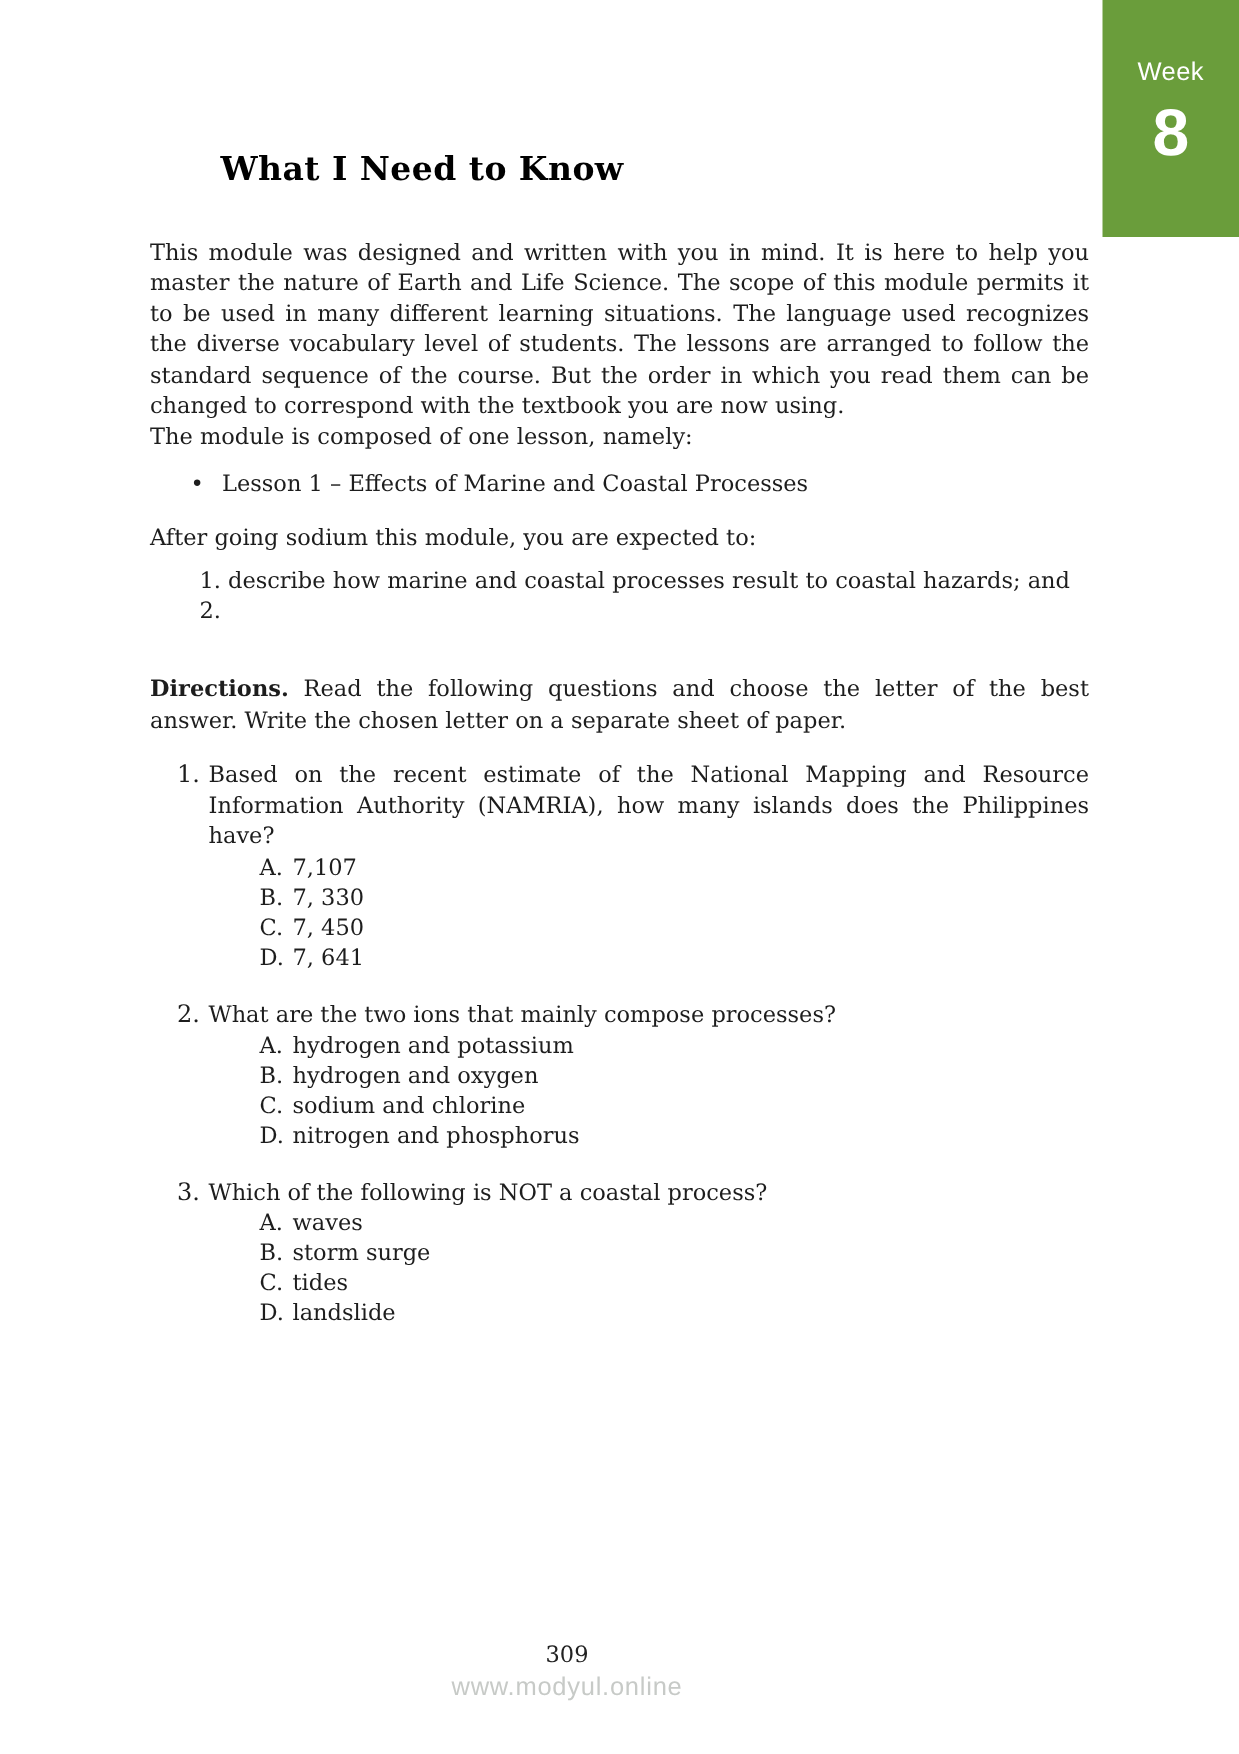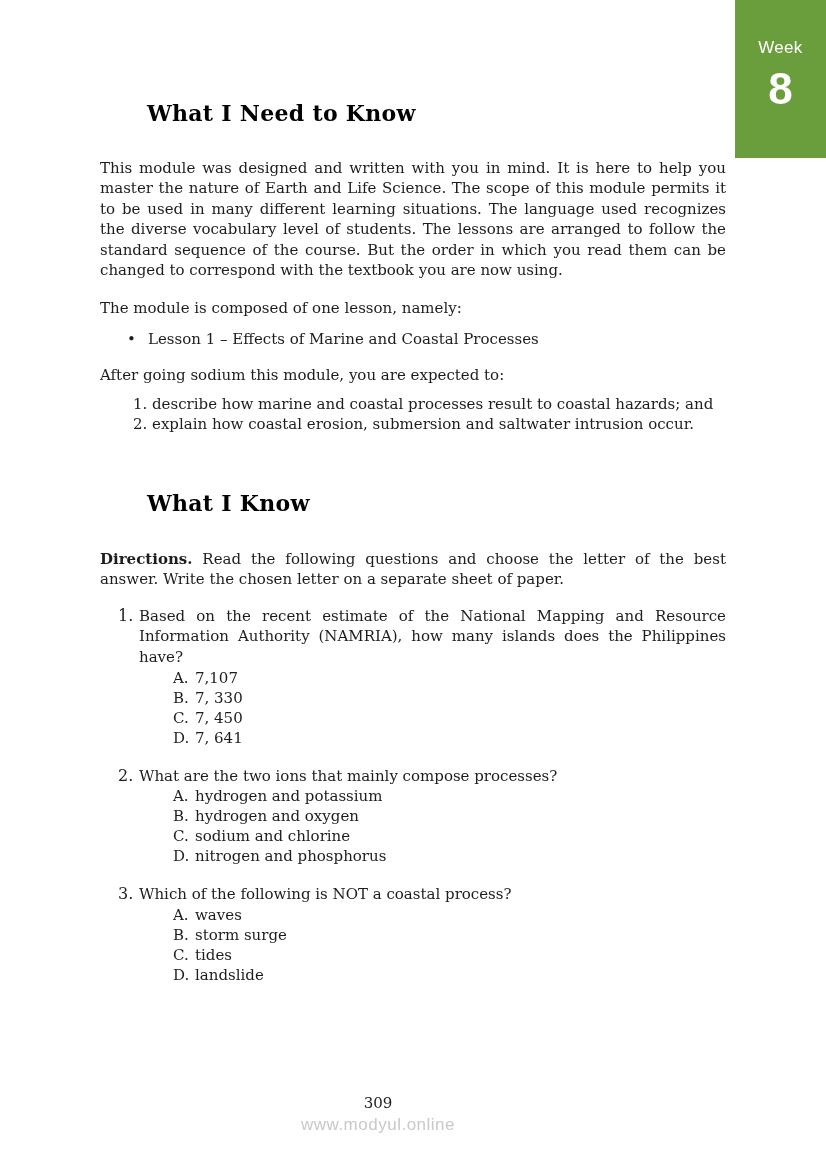--- a/index.html
+++ b/index.html
@@ -48,21 +48,21 @@
     text-underline-offset: 5px;
     margin-left: 47px;
   }
   .title-1 { margin-top: 100px; }
   .title-2 { margin-top: 55px; }
 
   .body { font-size: 15px; line-height: 20.6px; }
   .just { text-align: justify; }
 
   .intro       { margin-top: 30px; }
-  .composed    { margin-top: 17px; }
+  .composed    { }
   .lessons     { margin-top: 10px; list-style: none; }
   .lessons li  { display: flex; }
   .lessons .bullet { margin-left: 27px; width: 21px; flex: none; }
   .expected    { margin-top: 16px; }
   .objectives  { margin-top: 8px; list-style: none; }
   .objectives li { display: flex; }
   .objectives .num { margin-left: 33px; width: 19px; flex: none; }
 
   .directions { margin-top: 31px; }
   .directions b { font-weight: bold; }
@@ -119,25 +119,23 @@
 
     <p class="body expected">After going sodium this module, you are expected to:</p>
 
     <ol class="body objectives">
       <li>
         <span class="num">1.</span>
         <span>describe how marine and coastal processes result to coastal hazards; and</span>
       </li>
       <li>
         <span class="num">2.</span>
-        <span>explain how coastal erosion, submersion and saltwater intrusion occur.</span>
       </li>
     </ol>
 
-    <h2 class="section-title title-2"><span class="u">What I Know</span></h2>
 
     <p class="body just directions"><b>Directions.</b> <span>Read the following questions and choose the letter of the best answer. Write the chosen letter on a separate sheet of paper.</span></p>
 
     <div class="questions">
 
       <div class="question">
         <div class="q-row">
           <span class="q-num">1.</span>
           <div class="q-text body just">Based on the recent estimate of the National Mapping and Resource Information Authority (NAMRIA), how many islands does the Philippines have?</div>
         </div>

